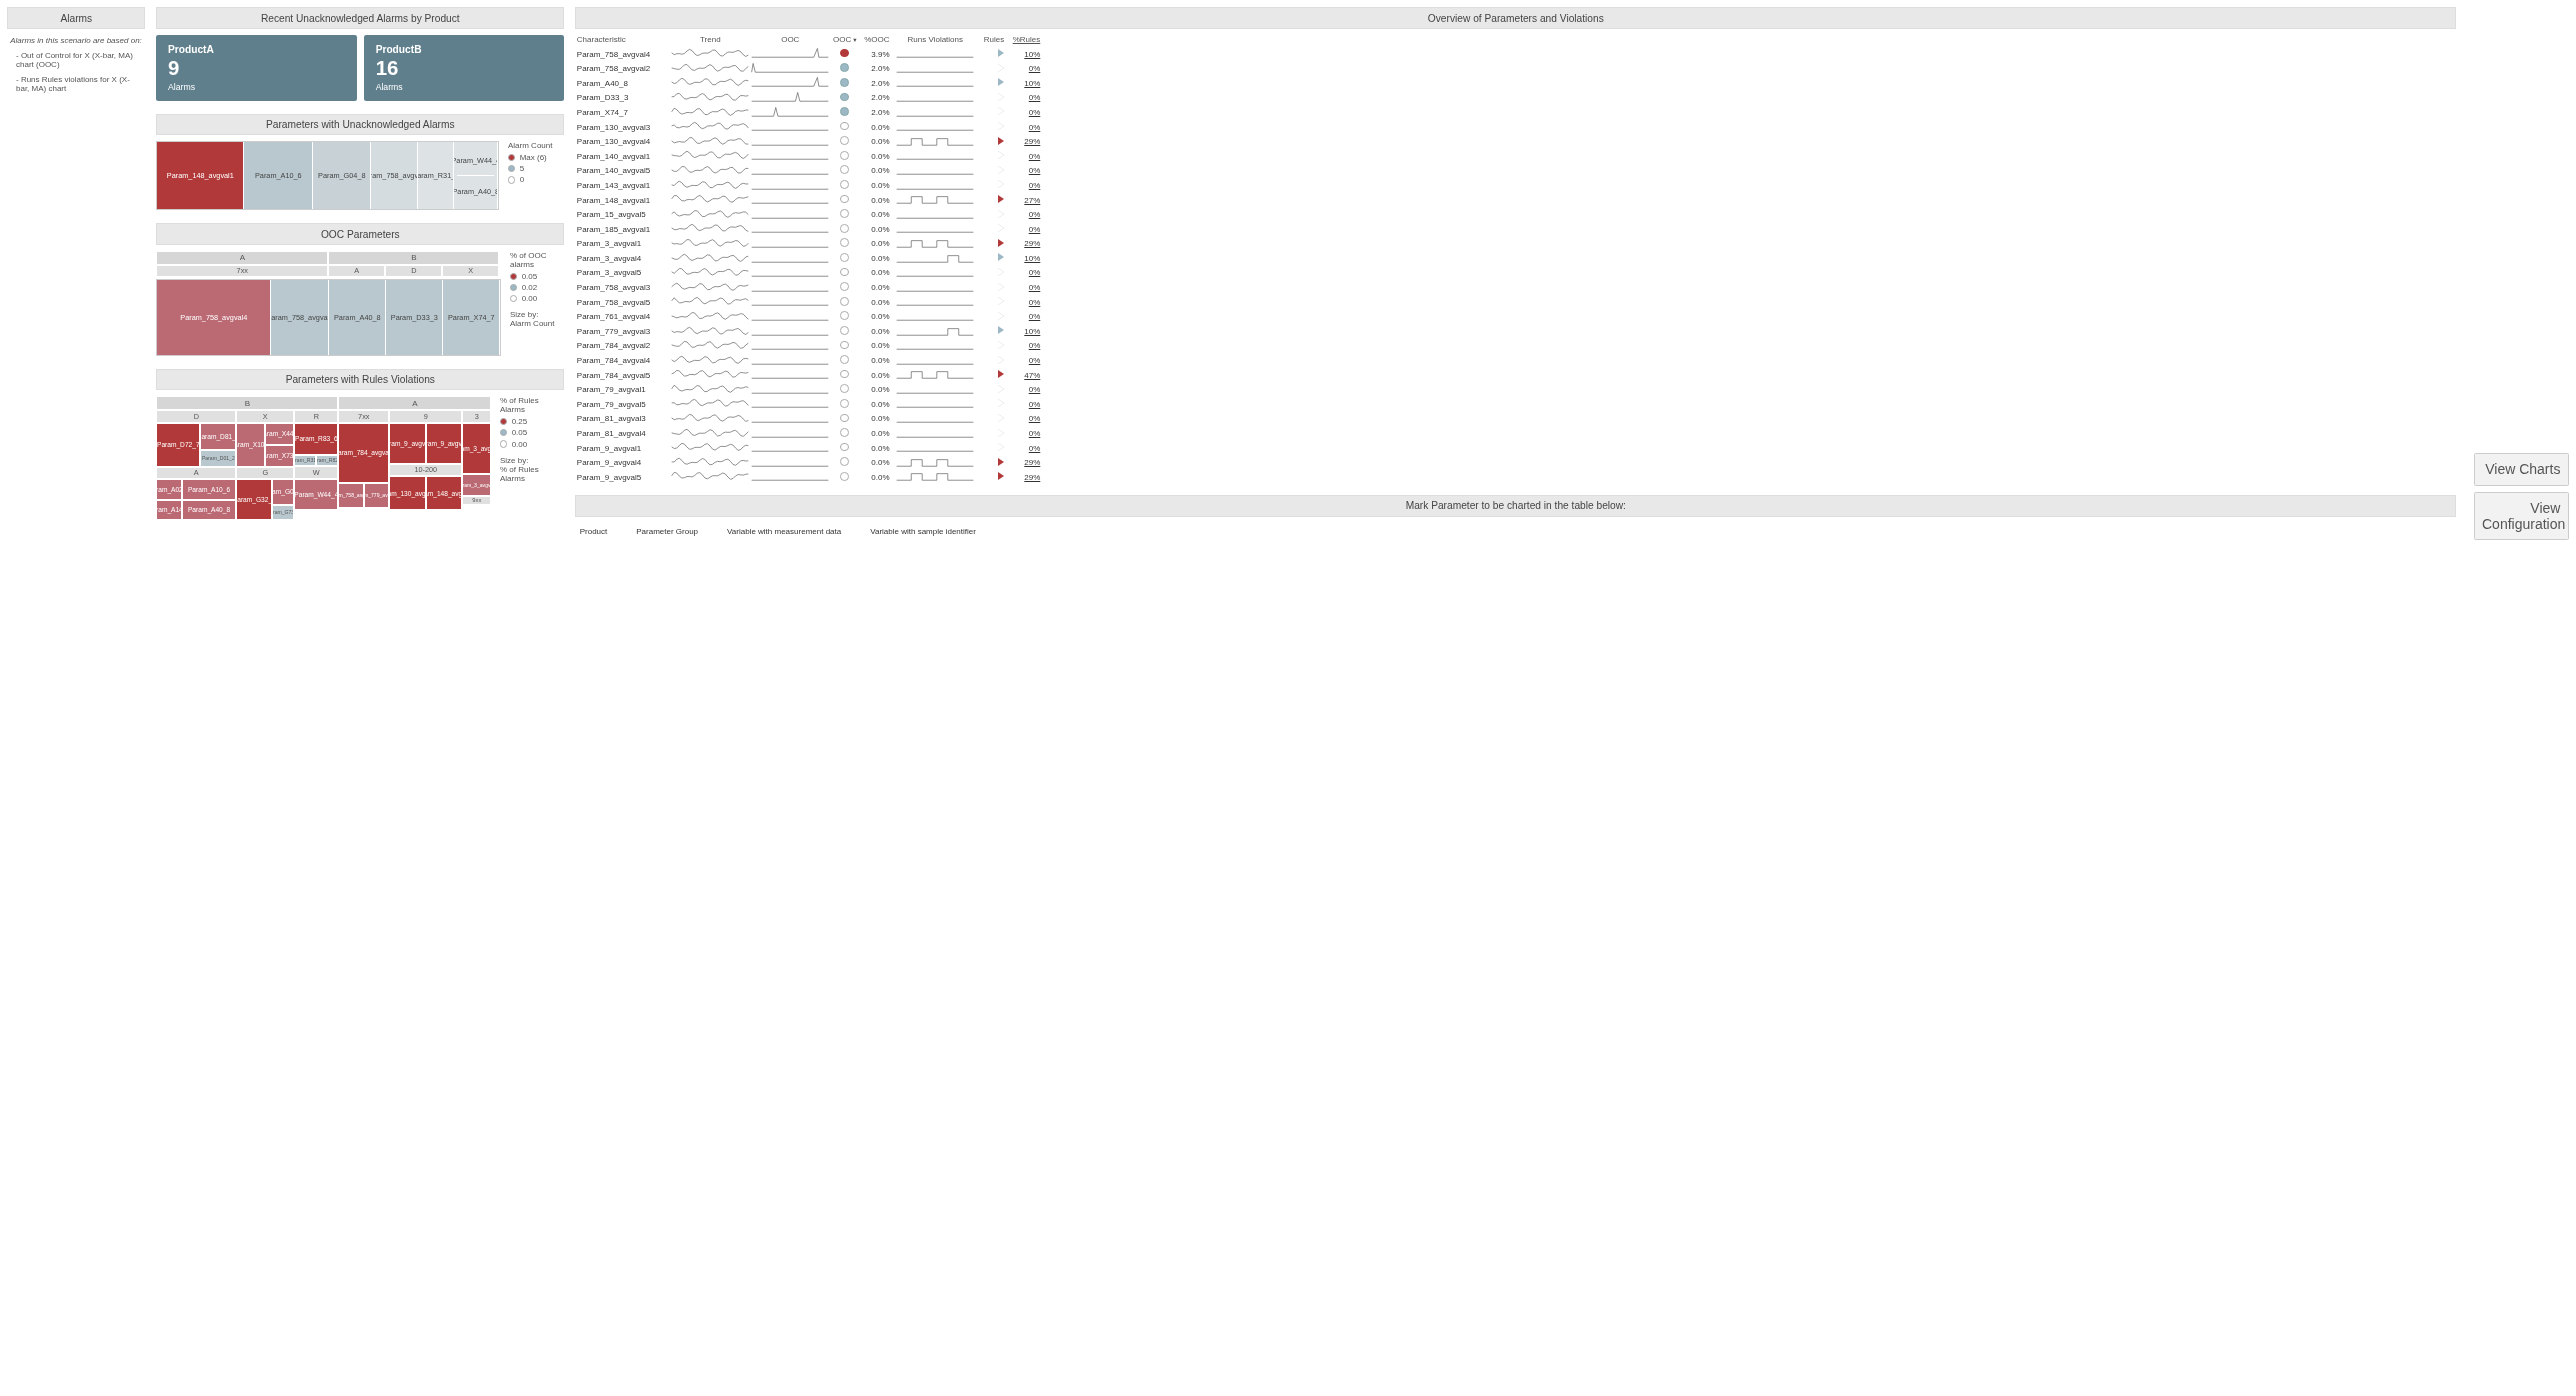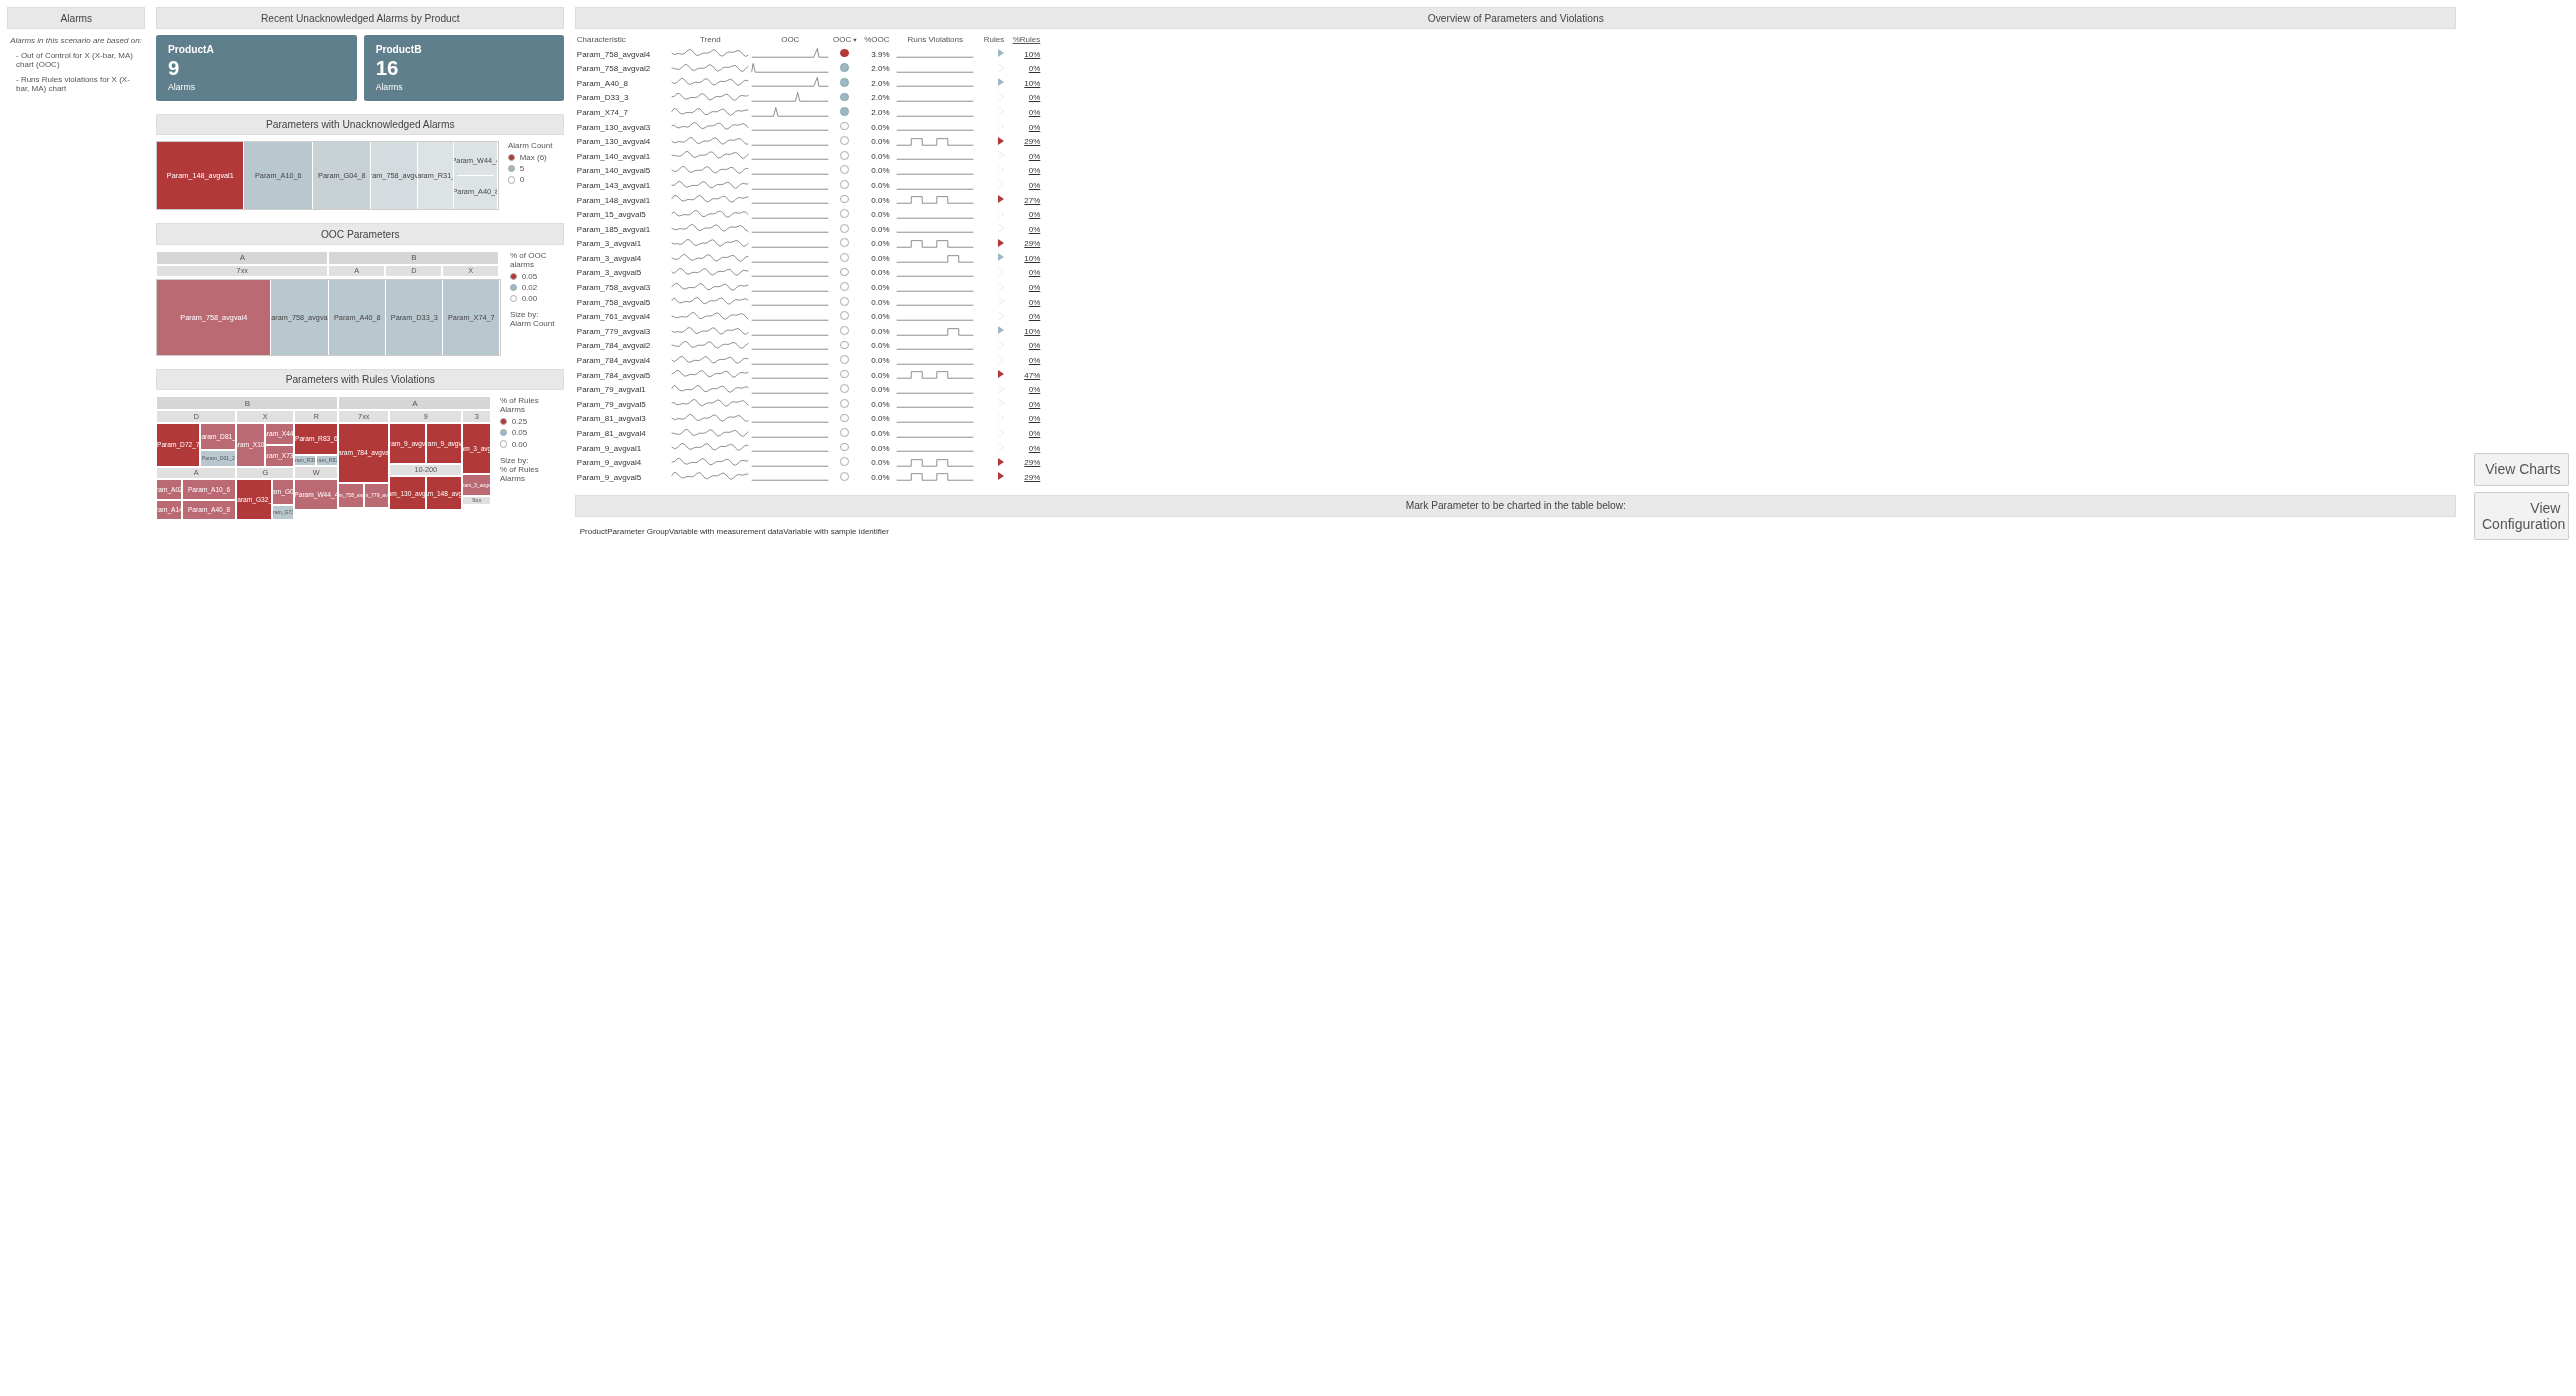--- a/index.html
+++ b/index.html
@@ -55,21 +55,21 @@
 .dot { width: 8.7px; height: 8.7px; border-radius: 50%; display: inline-block; border: 0.7px solid #aaa; }
 .dot.red { background: #b23939; border-color: #b23939; }
 .dot.blue { background: #9db8c5; border-color: #8aa; }
 .dot.empty { background: #fff; }
 .tri { display: inline-block; width: 0; height: 0; border-top: 4.4px solid transparent; border-bottom: 4.4px solid transparent; }
 .tri.red { border-left: 6.6px solid #b23939; }
 .tri.blue { border-left: 6.6px solid #9db8c5; }
 .tri.empty { border-left: 6.6px solid #fff; filter: drop-shadow(0 0 0.7px #aaa); }
 
 .mark-panel { margin-top: 10.2px; }
-.mark-row { display: flex; padding: 10.2px 4.4px; font-size: 8px; color: #333; }
+.mark-row { display: flex; gap: 29px; padding: 10.2px 4.4px; font-size: 8px; color: #333; }
 .btn-col { width: 95px; margin-left: 8.7px; }
 .btn { width: 100%; background: #f2f2f2; border: 0.7px solid #ccc; padding: 7.3px; text-align: right; font-size: 14px; color: #555; margin-bottom: 5.8px; cursor: pointer; border-radius: 1.5px; }
 
 
 .c-red-strong { background: #b23939; }
 .c-red-mid { background: #bb6a74; }
 .c-blue-light { background: #b9c8ce; }
 .c-blue-lighter { background: #c7d1d6; }
 .c-blue-pale { background: #d4dcdf; }
 .c-grey-pale { background: #dde3e5; }

